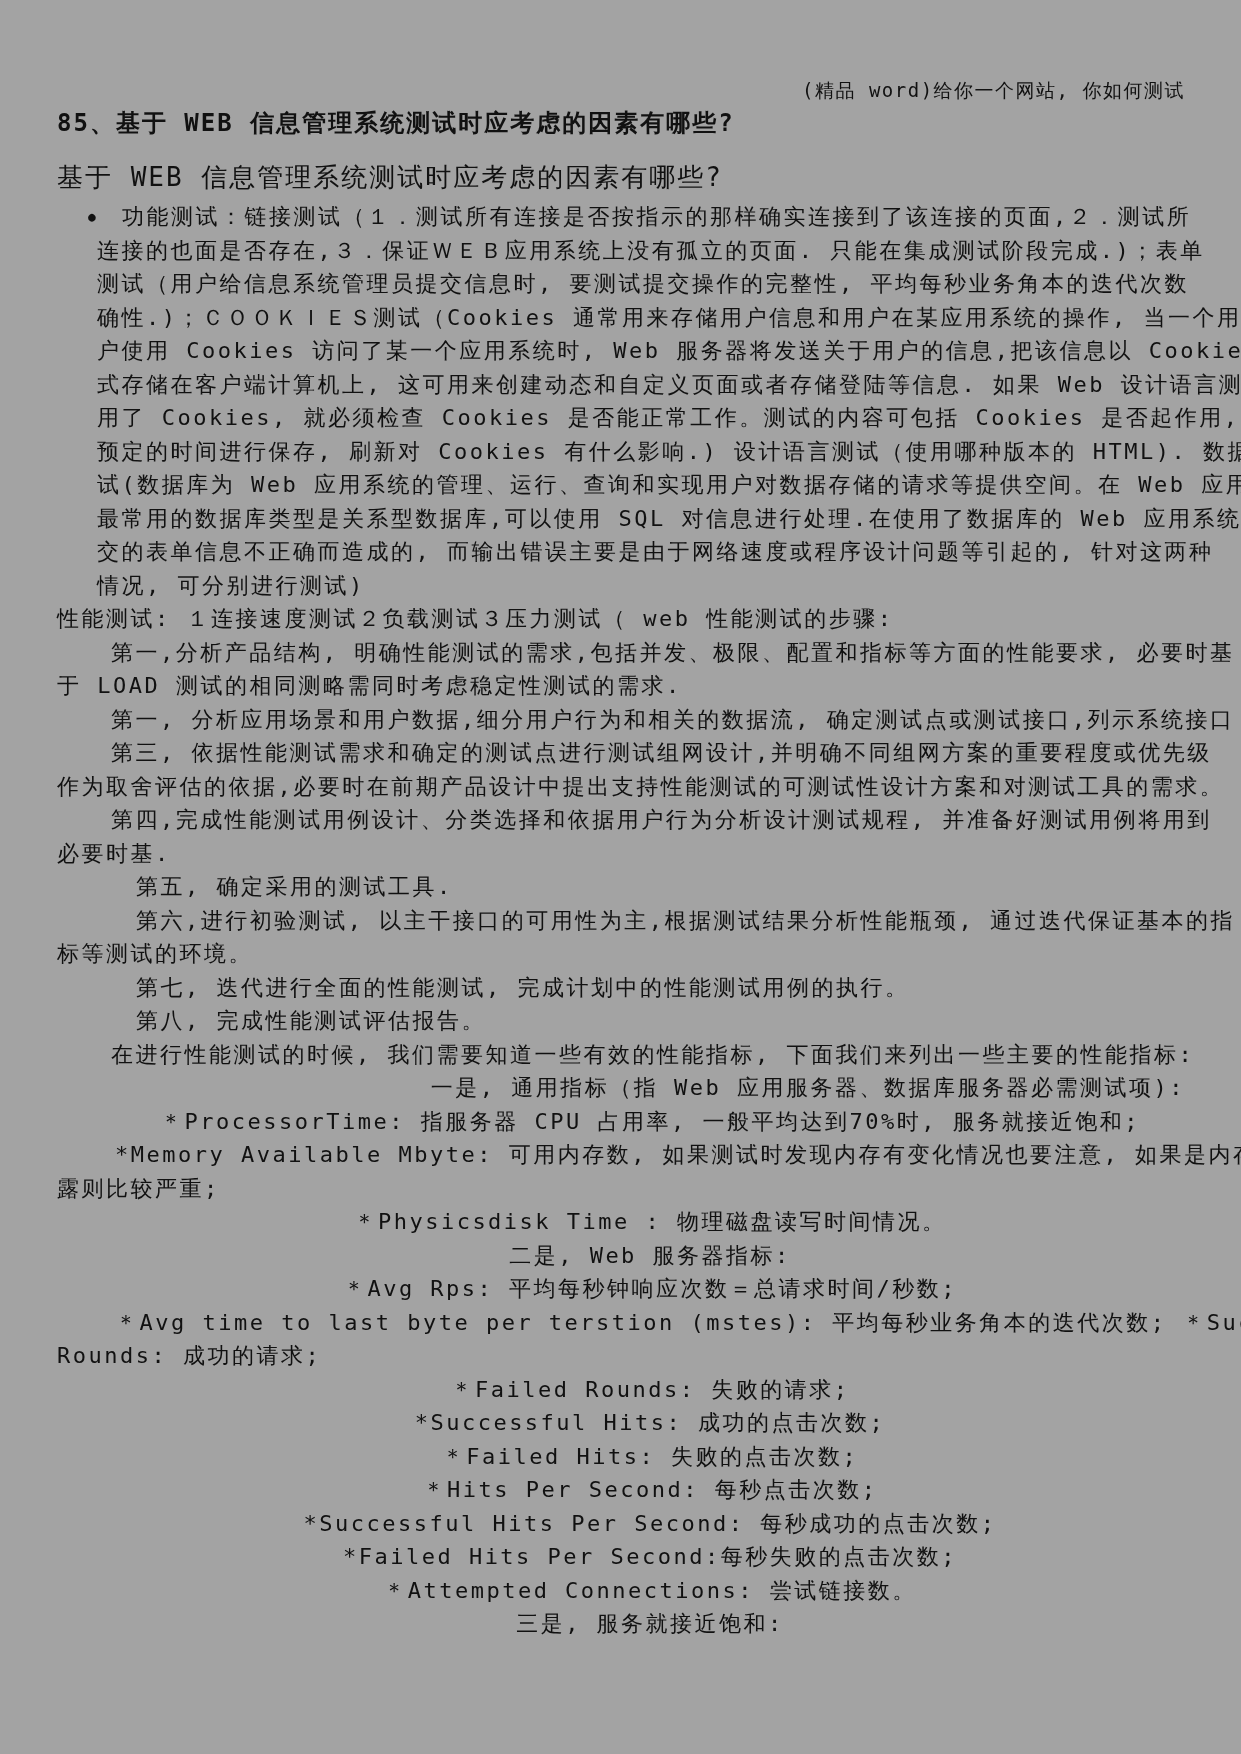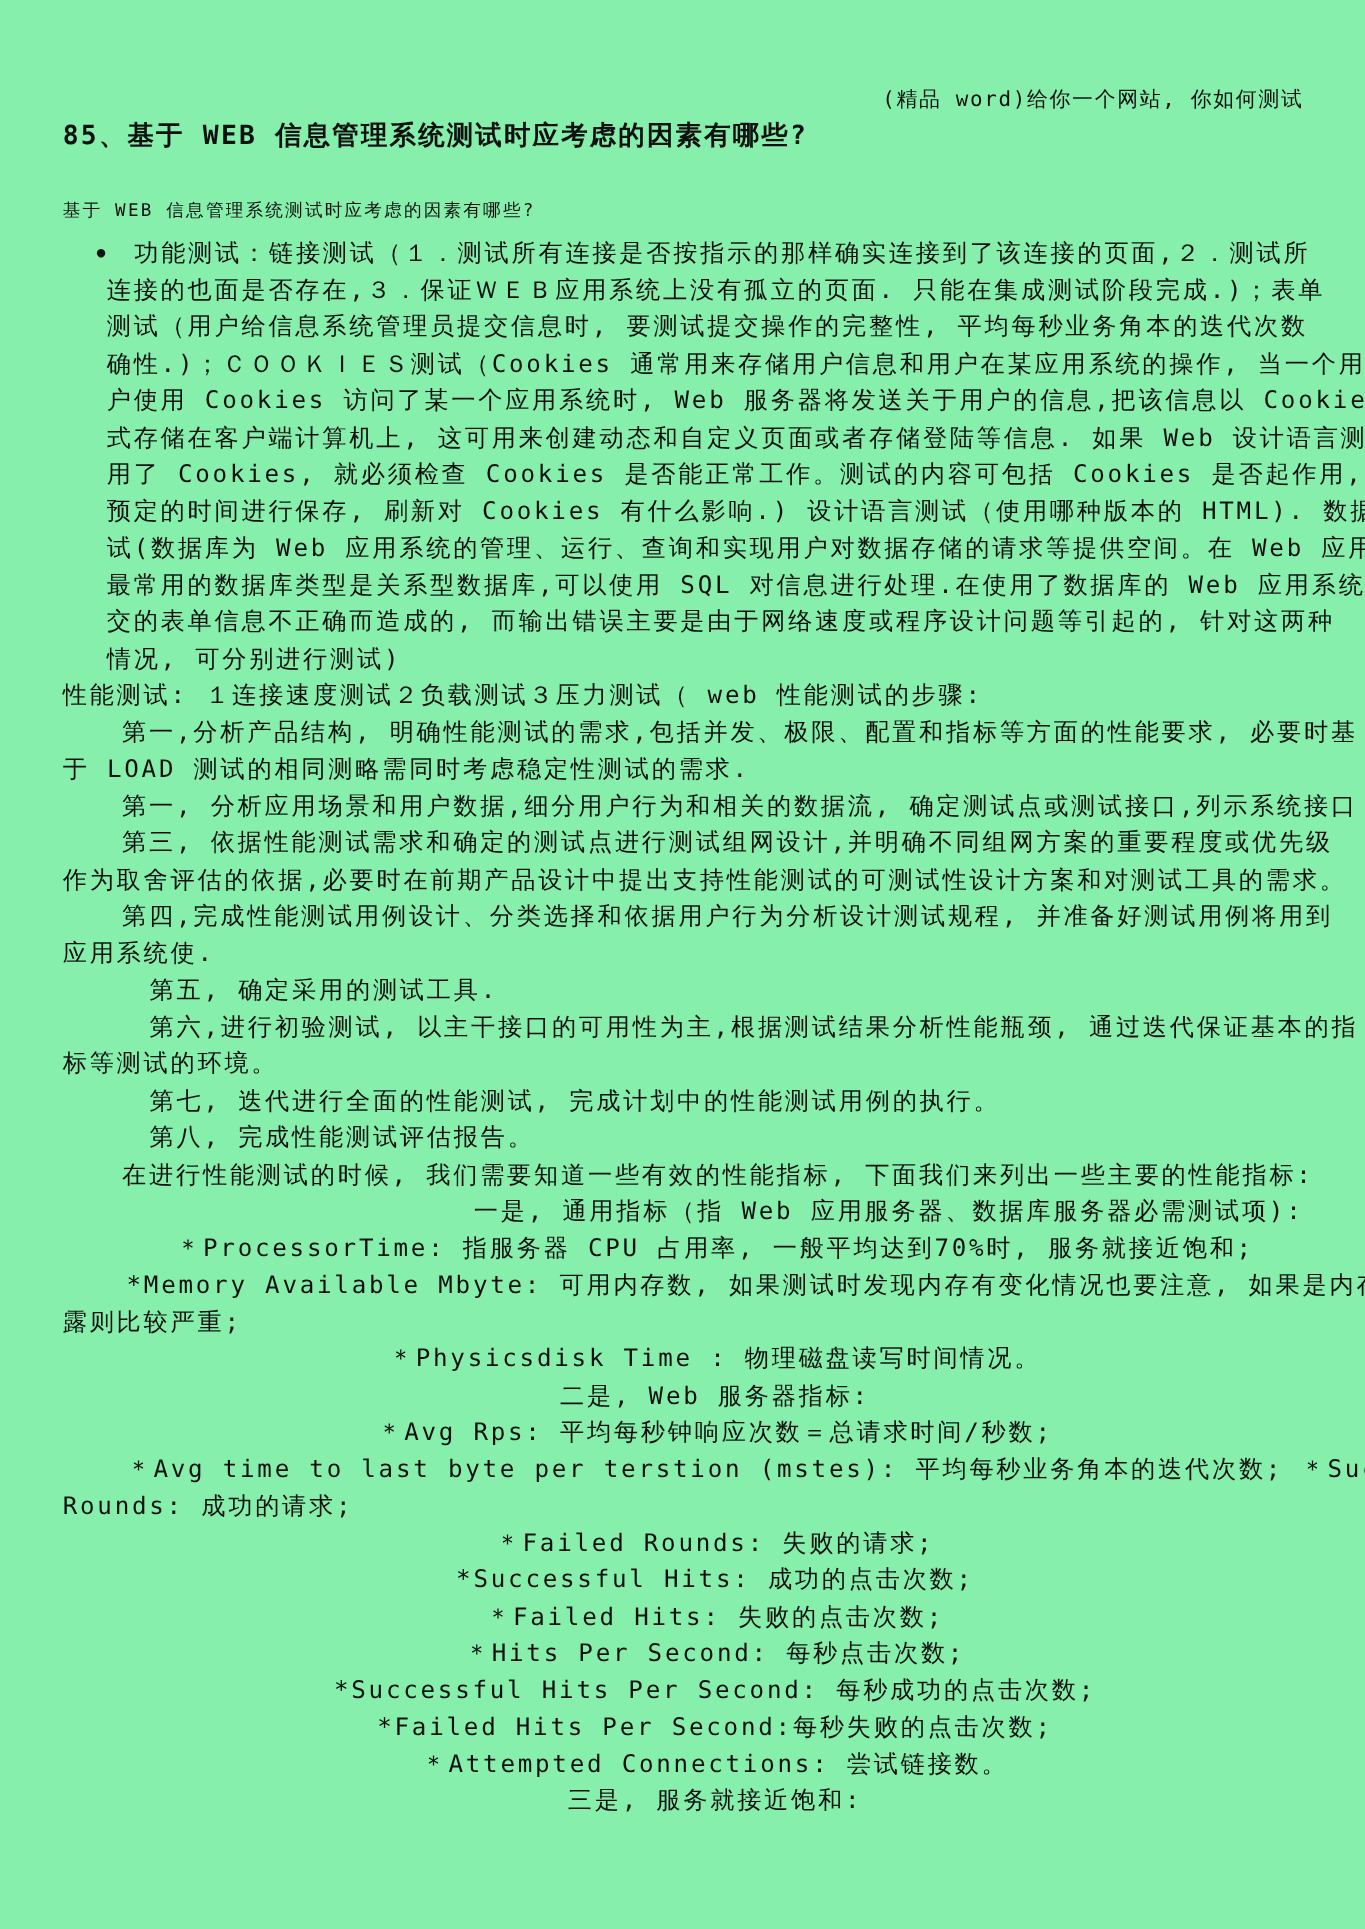--- a/index.html
+++ b/index.html
@@ -1,42 +1,42 @@
 <!DOCTYPE html>
 <html><head>
 <meta charset="utf-8">
 <style>
   html,body{margin:0;padding:0;background:#ffffff;}
   .page{
     position:relative;
     width:1241px;
     height:1754px;
-    background:#86efac;
+    background:#a3a3a3;
     color:#111111;
     font-family:"DejaVu Sans Mono","Liberation Mono",monospace;
     box-sizing:border-box;
     padding:78px 56px 0 57px;
     overflow:hidden;
   }
   .hdr{
     text-align:right;
     font-size:19px;
     line-height:24px;
     letter-spacing:1.5px;
   }
   .title{
     margin:6px 0 0 0;
     font-size:24px;
     font-weight:bold;
     line-height:30px;
     letter-spacing:2px;
   }
   .intro{
-    margin:38px 0 0 0;
-    font-size:16px;
+    margin:24px 0 0 0;
+    font-size:26px;
     line-height:30px;
     letter-spacing:2px;
   }
   .content{margin-top:8px;}
   .line{
     font-size:22px;
     line-height:33.5px;
     letter-spacing:2.5px;
     white-space:nowrap;
   }
@@ -78,21 +78,21 @@
     <div class="line bc">最常用的数据库类型是关系型数据库,可以使用 SQL 对信息进行处理.在使用了数据库的 Web 应用系统中,</div>
     <div class="line bc">交的表单信息不正确而造成的, 而输出错误主要是由于网络速度或程序设计问题等引起的, 针对这两种</div>
     <div class="line bc">情况, 可分别进行测试)</div>
     <div class="line ind0">性能测试: １连接速度测试２负载测试３压力测试（ web 性能测试的步骤:</div>
     <div class="line ind1">第一,分析产品结构, 明确性能测试的需求,包括并发、极限、配置和指标等方面的性能要求, 必要时基</div>
     <div class="line ind0">于 LOAD 测试的相同测略需同时考虑稳定性测试的需求.</div>
     <div class="line ind1">第一, 分析应用场景和用户数据,细分用户行为和相关的数据流, 确定测试点或测试接口,列示系统接口</div>
     <div class="line ind1">第三, 依据性能测试需求和确定的测试点进行测试组网设计,并明确不同组网方案的重要程度或优先级</div>
     <div class="line ind0">作为取舍评估的依据,必要时在前期产品设计中提出支持性能测试的可测试性设计方案和对测试工具的需求。</div>
     <div class="line ind1">第四,完成性能测试用例设计、分类选择和依据用户行为分析设计测试规程, 并准备好测试用例将用到</div>
-    <div class="line ind0">应用系统使.</div>
+    <div class="line ind0">必要时基.</div>
     <div class="line ind2">第五, 确定采用的测试工具.</div>
     <div class="line ind2">第六,进行初验测试, 以主干接口的可用性为主,根据测试结果分析性能瓶颈, 通过迭代保证基本的指</div>
     <div class="line ind0">标等测试的环境。</div>
     <div class="line ind2">第七, 迭代进行全面的性能测试, 完成计划中的性能测试用例的执行。</div>
     <div class="line ind2">第八, 完成性能测试评估报告。</div>
     <div class="line ind1">在进行性能测试的时候, 我们需要知道一些有效的性能指标, 下面我们来列出一些主要的性能指标:</div>
     <div class="line ind1">一是, 通用指标（指 Web 应用服务器、数据库服务器必需测试项):</div>
     <div class="line star">＊ProcessorTime: 指服务器 CPU 占用率, 一般平均达到70%时, 服务就接近饱和;</div>
     <div class="line star">*Memory Available Mbyte: 可用内存数, 如果测试时发现内存有变化情况也要注意, 如果是内存泄</div>
     <div class="line ind0">露则比较严重;</div>

